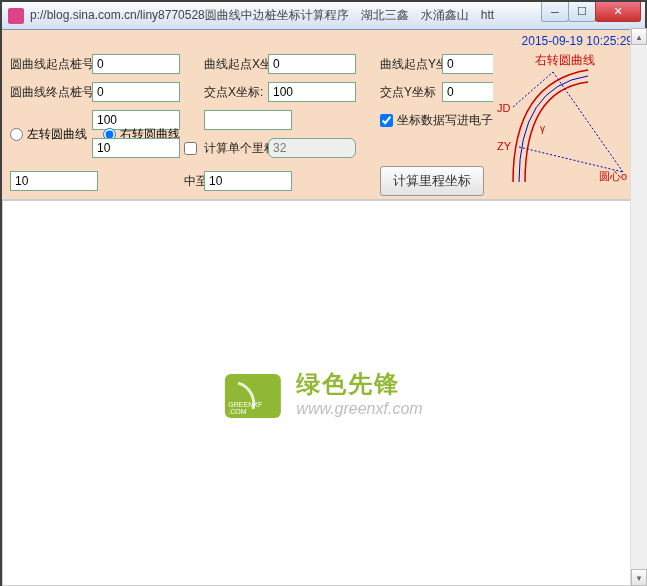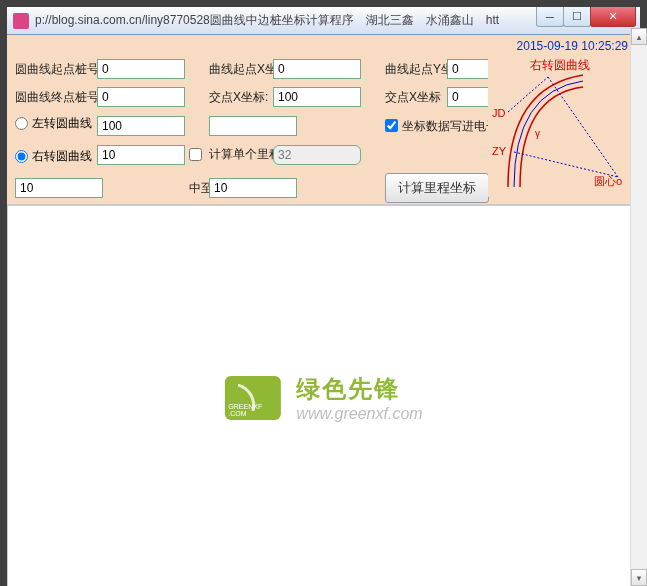--- a/index.html
+++ b/index.html
@@ -1,39 +1,39 @@
 <!DOCTYPE html>
 <html><head>
 <meta charset="utf-8">
 <style>
   * { box-sizing: border-box; margin: 0; padding: 0; }
   body { font-family: "Microsoft YaHei", SimSun, Arial, sans-serif; font-size: 12px; background: #fff; }
-  .outer { width: 647px; height: 586px; border: 7px solid #404040; background: #a3a3a3; }
+  .outer { width: 647px; height: 586px; border: 2px solid #404040; background: #a3a3a3; }
   .titlebar { height: 28px; background: linear-gradient(to bottom, #fdfdfe, #e8eef8 45%, #d4e0f1); border-bottom: 1px solid #7a96b8; display: flex; align-items: center; padding: 0 0 0 6px; position: relative; }
   .titlebar .icon { width: 16px; height: 16px; background: #d48; border-radius: 2px; margin-right: 6px; display: inline-block; }
   .titlebar .title { color: #444; font-size: 12px; white-space: nowrap; overflow: hidden; flex: 1; }
   .winbtns { display: flex; height: 20px; position: absolute; right: 4px; top: 0; }
   .winbtn { width: 28px; height: 20px; border: 1px solid #8aa; border-top: none; background: linear-gradient(to bottom, #eef5fc, #cfe0f2); margin-left: -1px; display: flex; align-items: center; justify-content: center; font-size: 11px; color: #333; border-radius: 0 0 3px 3px; }
   .winbtn.close { width: 46px; background: linear-gradient(to bottom, #e78, #c9302c); color: #fff; border-color: #a33; }
   .workarea { background: #f0f0f0; height: 558px; }
   .form-panel { background: #f7dcc3; height: 170px; padding: 6px 8px 6px 8px; position: relative; border-bottom: 1px solid #ccc; }
   .timestamp { position: absolute; right: 12px; top: 4px; color: #0033cc; font-size: 12px; }
   .grid { display: grid; grid-template-columns: 80px 90px 18px 62px 90px 18px 60px 60px 12px auto; column-gap: 2px; row-gap: 8px; align-items: center; margin-top: 18px; }
   .lbl { font-size: 12px; color: #222; white-space: nowrap; }
   .lbl.blue { color: #0033cc; }
   input.txt { width: 88px; height: 20px; border: 1px solid #7a8; background: #fff; padding: 0 4px; font-size: 12px; }
   input.txt.sm { width: 58px; }
   input.txt.dis { background: #eee; color: #777; border-radius: 6px; }
   .chk { width: 13px; height: 13px; }
-  .radiogrp { display: flex; flex-direction: column; gap: 16px; font-size: 12px; }
+  .radiogrp { display: flex; flex-direction: row; gap: 16px; font-size: 12px; }
   .radioitem { display: flex; align-items: center; gap: 4px; white-space: nowrap; }
   .calcbtn { height: 30px; width: 104px; background: linear-gradient(to bottom, #fdfdfd, #e2e2e2); border: 1px solid #999; border-radius: 3px; color: #333; font-size: 13px; cursor: pointer; }
   .diagram { position: absolute; right: 8px; top: 22px; width: 144px; height: 140px; background: #f7dcc3; }
   .content { height: 386px; background: #fff; border: 1px solid #ccc; margin: 0; position: relative; }
-  .wm { position: absolute; left: 50%; top: 50%; transform: translate(-50%, -50%); display: flex; align-items: center; gap: 16px; opacity: 0.95; }
+  .wm { position: absolute; left: 50%; top: 50%; transform: translate(-50%, -50%); display: flex; align-items: flex-end; gap: 16px; opacity: 0.95; }
   .wm-badge { width: 56px; height: 44px; background: #8bb52b; border-radius: 6px; position: relative; }
   .wm-badge::before { content:""; position:absolute; left:10px; top:10px; width:20px; height:20px; border:3px solid #fff; border-left:none; border-bottom:none; border-radius: 0 100% 0 0; transform: rotate(15deg); opacity:.8;}
   .wm-badge::after { content:"GREENXF\A.COM"; white-space:pre; position:absolute; bottom:3px; left:4px; font-size:7px; color:#fff; line-height:7px;}
   .wm-txt .cn { font-size: 24px; color: #8bb52b; font-weight: bold; letter-spacing: 2px; }
   .wm-txt .en { font-size: 16px; color: #bbb; font-style: italic; }
   .scrollbar-v { position: absolute; right: 0; top: 28px; bottom: 0; width: 17px; background: #f0f0f0; border-left: 1px solid #ddd; }
   .scrollbar-v .arr { height: 17px; background: linear-gradient(to bottom,#fdfdfd,#e4e4e4); border: 1px solid #bbb; display:flex; align-items:center; justify-content:center; font-size:9px; color:#666;}
   .scrollbar-v .track { position: absolute; top:17px; bottom:17px; left:0; right:0; }
 </style>
 </head>
@@ -66,21 +66,21 @@
         <input class="txt sm" value="0" style="">
         <span></span>
         <span></span>
 
         <span class="lbl">圆曲线终点桩号:</span>
         <input class="txt" value="0" style="">
         <span></span>
         <span class="lbl">交点X坐标:</span>
         <input class="txt" value="100" style="">
         <span></span>
-        <span class="lbl">交点X坐标</span>
+        <span class="lbl">交点Y坐标</span>
         <input class="txt sm" value="0" style="">
         <span></span>
         <span></span>
 
         <input class="txt" value="100" style="">
         <span></span>
         <input class="txt" value="" style="">
         <span></span>
         <span style="grid-column: 7 / 9; display:flex; align-items:center; gap:4px;">
           <input type="checkbox" class="chk" checked="" style="">

